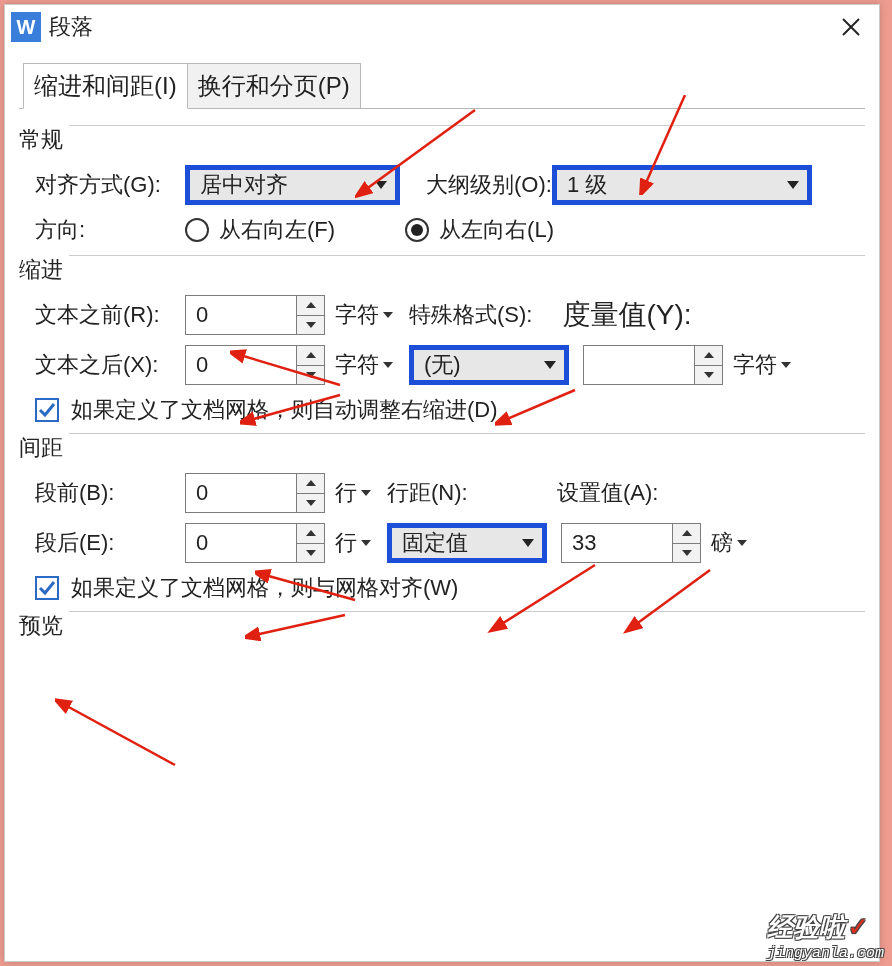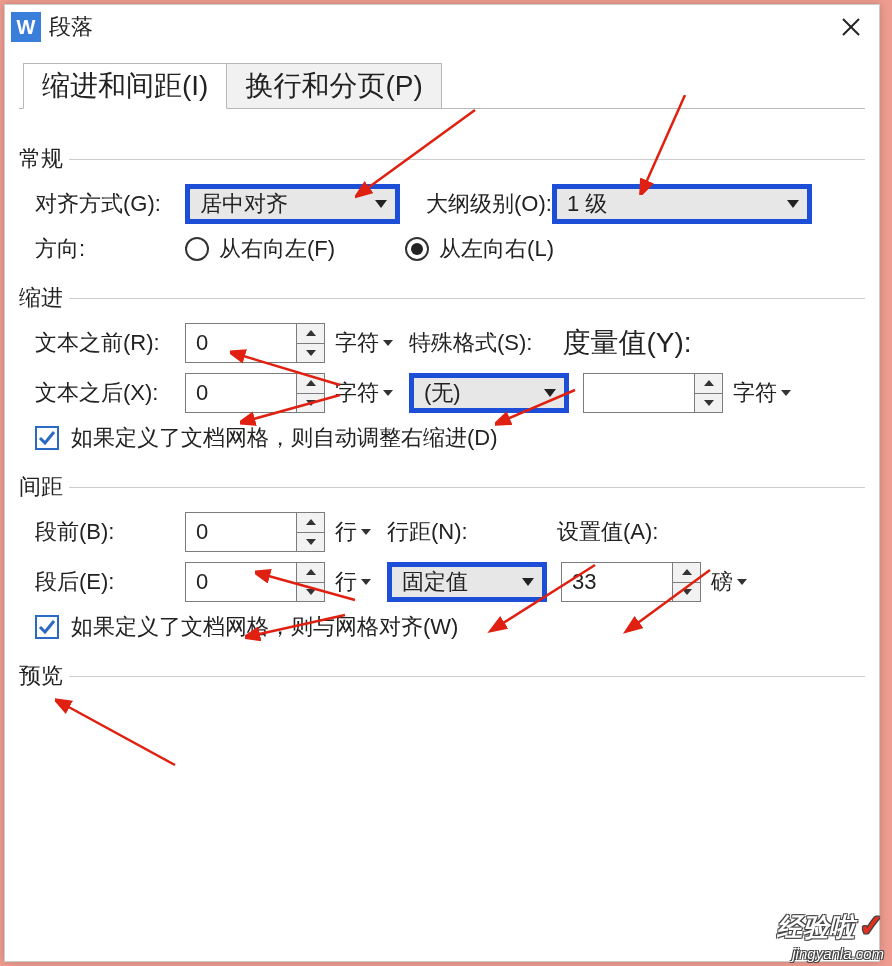--- a/index.html
+++ b/index.html
@@ -44,42 +44,42 @@
     display: flex; align-items: center; justify-content: center;
     cursor: pointer;
   }
   .close-icon svg { width: 18px; height: 18px; }
   .tabs {
     display: flex;
     margin: 14px 0 0 18px;
     height: 46px;
   }
   .tab {
-    padding: 0 18px;
+    padding: 0 10px;
     display: flex; align-items: center;
-    font-size: 28px;
+    font-size: 24px;
     cursor: pointer;
   }
   .tab-active {
     background: #fff;
     border: 1px solid #b8b8b8;
     border-bottom: 1px solid #fff;
     position: relative;
     z-index: 2;
   }
   .tab-inactive { background: #f1f1f1; border:1px solid #b8b8b8; border-left:none;}
   .tab-panel {
     margin: -1px 14px 0 14px;
     border-top: 1px solid #b8b8b8;
     padding-top: 16px;
   }
   .group-label-row {
     display: flex;
-    align-items: center;
-    margin: 19px 0 8px 0;
+    align-items: flex-start;
+    margin: 0 0 8px 0;
   }
   .group-label {
     font-size: 22px;
     padding-right: 4px;
   }
   .group-line {
     flex: 1;
     height: 1px;
     background: #ccc;
     margin-left: 2px;
@@ -165,22 +165,22 @@
     display:flex;align-items:center;justify-content:center; cursor:pointer;
   }
   .cb svg{width:18px;height:18px;}
   .chk-label{font-size:22px;}
   .spacer{width:30px;}
   
   .arrow { position:absolute; pointer-events:none; }
   .watermark{
     position:absolute;
     right:8px; bottom:4px;
-    text-align:right;
-    font-family: Liberation Sans, sans-serif;
+    text-align:left;
+    font-family: Liberation Mono, monospace;
     color:#fff;
     text-shadow: -1px -1px 0 #444,1px -1px 0 #444,-1px 1px 0 #444,1px 1px 0 #444;
   }
   .wm-big{font-size:26px;font-weight:bold; font-style:italic;}
   .wm-check{color:#e03020;font-size:30px;font-weight:bold;margin-left:4px;}
   .wm-small{font-size:15px;font-style:italic;}
 </style>
 </head>
 <body>
 

